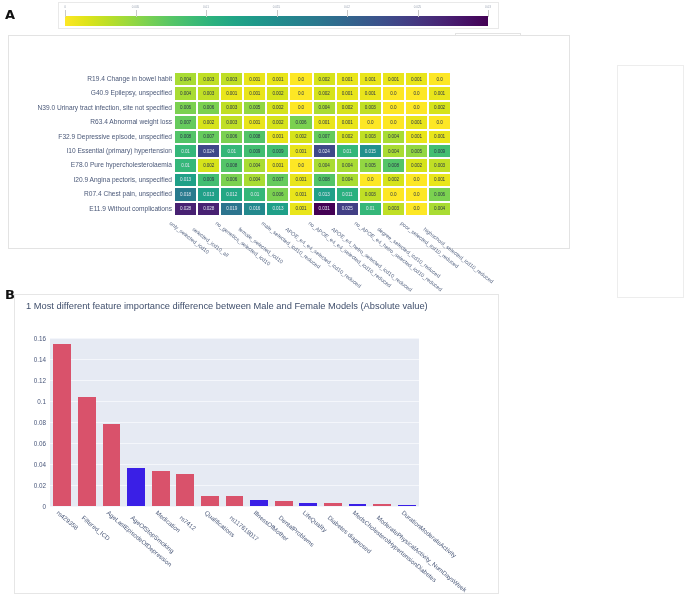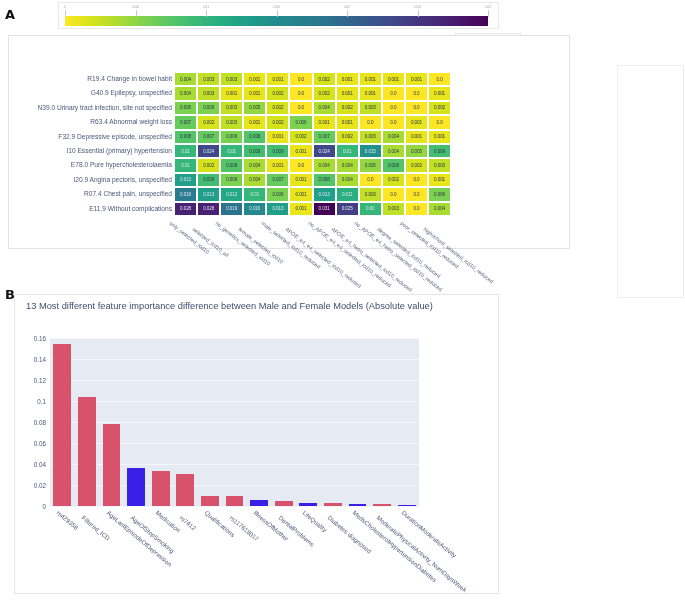--- a/index.html
+++ b/index.html
@@ -254,21 +254,21 @@
     </div>
 
 </div>
 
 <div id="right-card"></div>
 
 <div class="panel-letter" style="left:5px;top:288px;">B</div>
 
 <div id="panelB-card"></div>
 
-<div id="b-title">13 Most different feature importance difference between Male and Female Models (Absolute value)</div>
+<div id="b-title">1 Most different feature importance difference between Male and Female Models (Absolute value)</div>
 
 <div id="b-plot">
   <div id="b-grids">
       <div class="b-grid" style="top: 168px;"></div>
       <div class="b-grid" style="top: 147px;"></div>
       <div class="b-grid" style="top: 126px;"></div>
       <div class="b-grid" style="top: 105px;"></div>
       <div class="b-grid" style="top: 84px;"></div>
       <div class="b-grid" style="top: 63px;"></div>
       <div class="b-grid" style="top: 42px;"></div>

